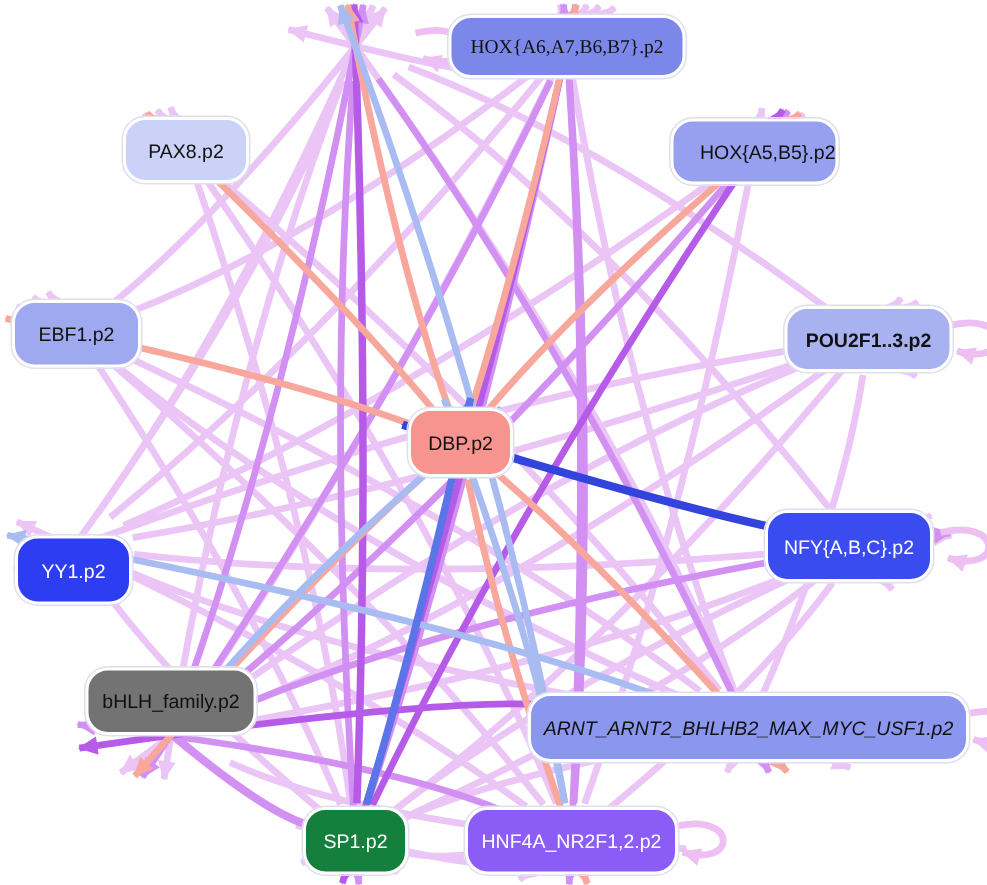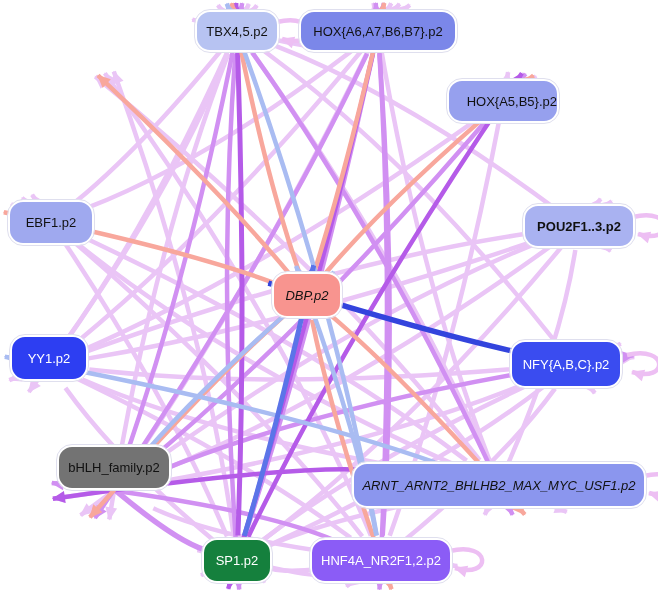--- a/index.html
+++ b/index.html
@@ -125,39 +125,39 @@
       <path d="M376.7,535.5 Q333.1,288.9 226.8,3.6" fill="none" stroke="#a9bcf2" stroke-width="4.5" marker-end="url(#arrow-lb)"></path>
       <path d="M244.3,536.0 Q276.8,428.8 313.7,265.4" fill="none" stroke="#5b74e8" stroke-width="5" marker-end="url(#arrow-mb)"></path>
       <path d="M520.6,352.8 Q438.5,335.3 268.4,283.2" fill="none" stroke="#3344dd" stroke-width="5.5" marker-end="url(#arrow-db)"></path>
       <path d="M277,22 C319,12 319,50 282,39" fill="none" stroke="#edbff3" stroke-width="4.5" marker-end="url(#arrow-loop)"></path>
       <path d="M633,217 C675,207 675,245 638,234" fill="none" stroke="#edbff3" stroke-width="4.5" marker-end="url(#arrow-loop)"></path>
       <path d="M627,355 C669,345 669,383 632,372" fill="none" stroke="#edbff3" stroke-width="4.5" marker-end="url(#arrow-loop)"></path>
       <path d="M644,476 C686,466 686,504 649,493" fill="none" stroke="#edbff3" stroke-width="4.5" marker-end="url(#arrow-loop)"></path>
       <path d="M450,551 C492,541 492,579 455,568" fill="none" stroke="#edbff3" stroke-width="4.5" marker-end="url(#arrow-loop)"></path>
     </svg>
 
-<div class="node" style="left: 195px; top: 10px; width: 84px; height: 42px; background: rgb(183, 195, 242); color: rgb(17, 17, 17);">
-      <span class="lbl">TBX4,5.p2</span>
+    <div class="node" style="left: 299px; top: 10px; width: 158px; height: 42px; background: rgb(123, 135, 233); color: rgb(17, 17, 17); font-family: Liberation Serif, serif;">
+      <span class="lbl">HOX{A6,A7,B6,B7}.p2</span>
     </div>
-    <div class="node" style="left: 299px; top: 10px; width: 158px; height: 42px; background: rgb(123, 135, 233); color: rgb(17, 17, 17);">
-      <span class="lbl">HOX{A6,A7,B6,B7}.p2</span>
+    <div class="node" style="left: 82px; top: 78px; width: 84px; height: 44px; background: rgb(202, 211, 247); color: rgb(17, 17, 17);">
+      <span class="lbl">PAX8.p2</span>
     </div>
     <div class="node" style="left: 447px; top: 79px; width: 112px; height: 44px; background: rgb(150, 160, 238); color: rgb(17, 17, 17); justify-content: flex-end;">
       <span class="lbl">HOX{A5,B5}.p2</span>
     </div>
     <div class="node" style="left: 8px; top: 199.5px; width: 86px; height: 45px; background: rgb(159, 169, 239); color: rgb(17, 17, 17);">
       <span class="lbl">EBF1.p2</span>
     </div>
     <div class="node" style="left: 523px; top: 204px; width: 112px; height: 44px; background: rgb(169, 178, 241); color: rgb(17, 17, 17); font-weight: bold;">
       <span class="lbl">POU2F1..3.p2</span>
     </div>
-    <div class="node" style="left: 272px; top: 272px; width: 70px; height: 46px; background: rgb(248, 148, 143); color: rgb(17, 17, 17); font-style: italic;">
+    <div class="node" style="left: 272px; top: 272px; width: 70px; height: 46px; background: rgb(248, 148, 143); color: rgb(17, 17, 17);">
       <span class="lbl">DBP.p2</span>
     </div>
-    <div class="node" style="left: 10px; top: 335px; width: 78px; height: 46px; background: rgb(45, 62, 242); color: rgb(255, 255, 255);">
+    <div class="node" style="left: 10px; top: 357px; width: 78px; height: 46px; background: rgb(45, 62, 242); color: rgb(255, 255, 255);">
       <span class="lbl">YY1.p2</span>
     </div>
     <div class="node" style="left: 510px; top: 340px; width: 112px; height: 48px; background: rgb(58, 76, 240); color: rgb(255, 255, 255);">
       <span class="lbl">NFY{A,B,C}.p2</span>
     </div>
     <div class="node" style="left: 57px; top: 445px; width: 114px; height: 45px; background: #737373; color: rgb(17, 17, 17);">
       <span class="lbl">bHLH_family.p2</span>
     </div>
     <div class="node" style="left: 352px; top: 462px; width: 294px; height: 46px; background: rgb(139, 150, 238); color: rgb(17, 17, 17); font-style: italic;">
       <span class="lbl">ARNT_ARNT2_BHLHB2_MAX_MYC_USF1.p2</span>

